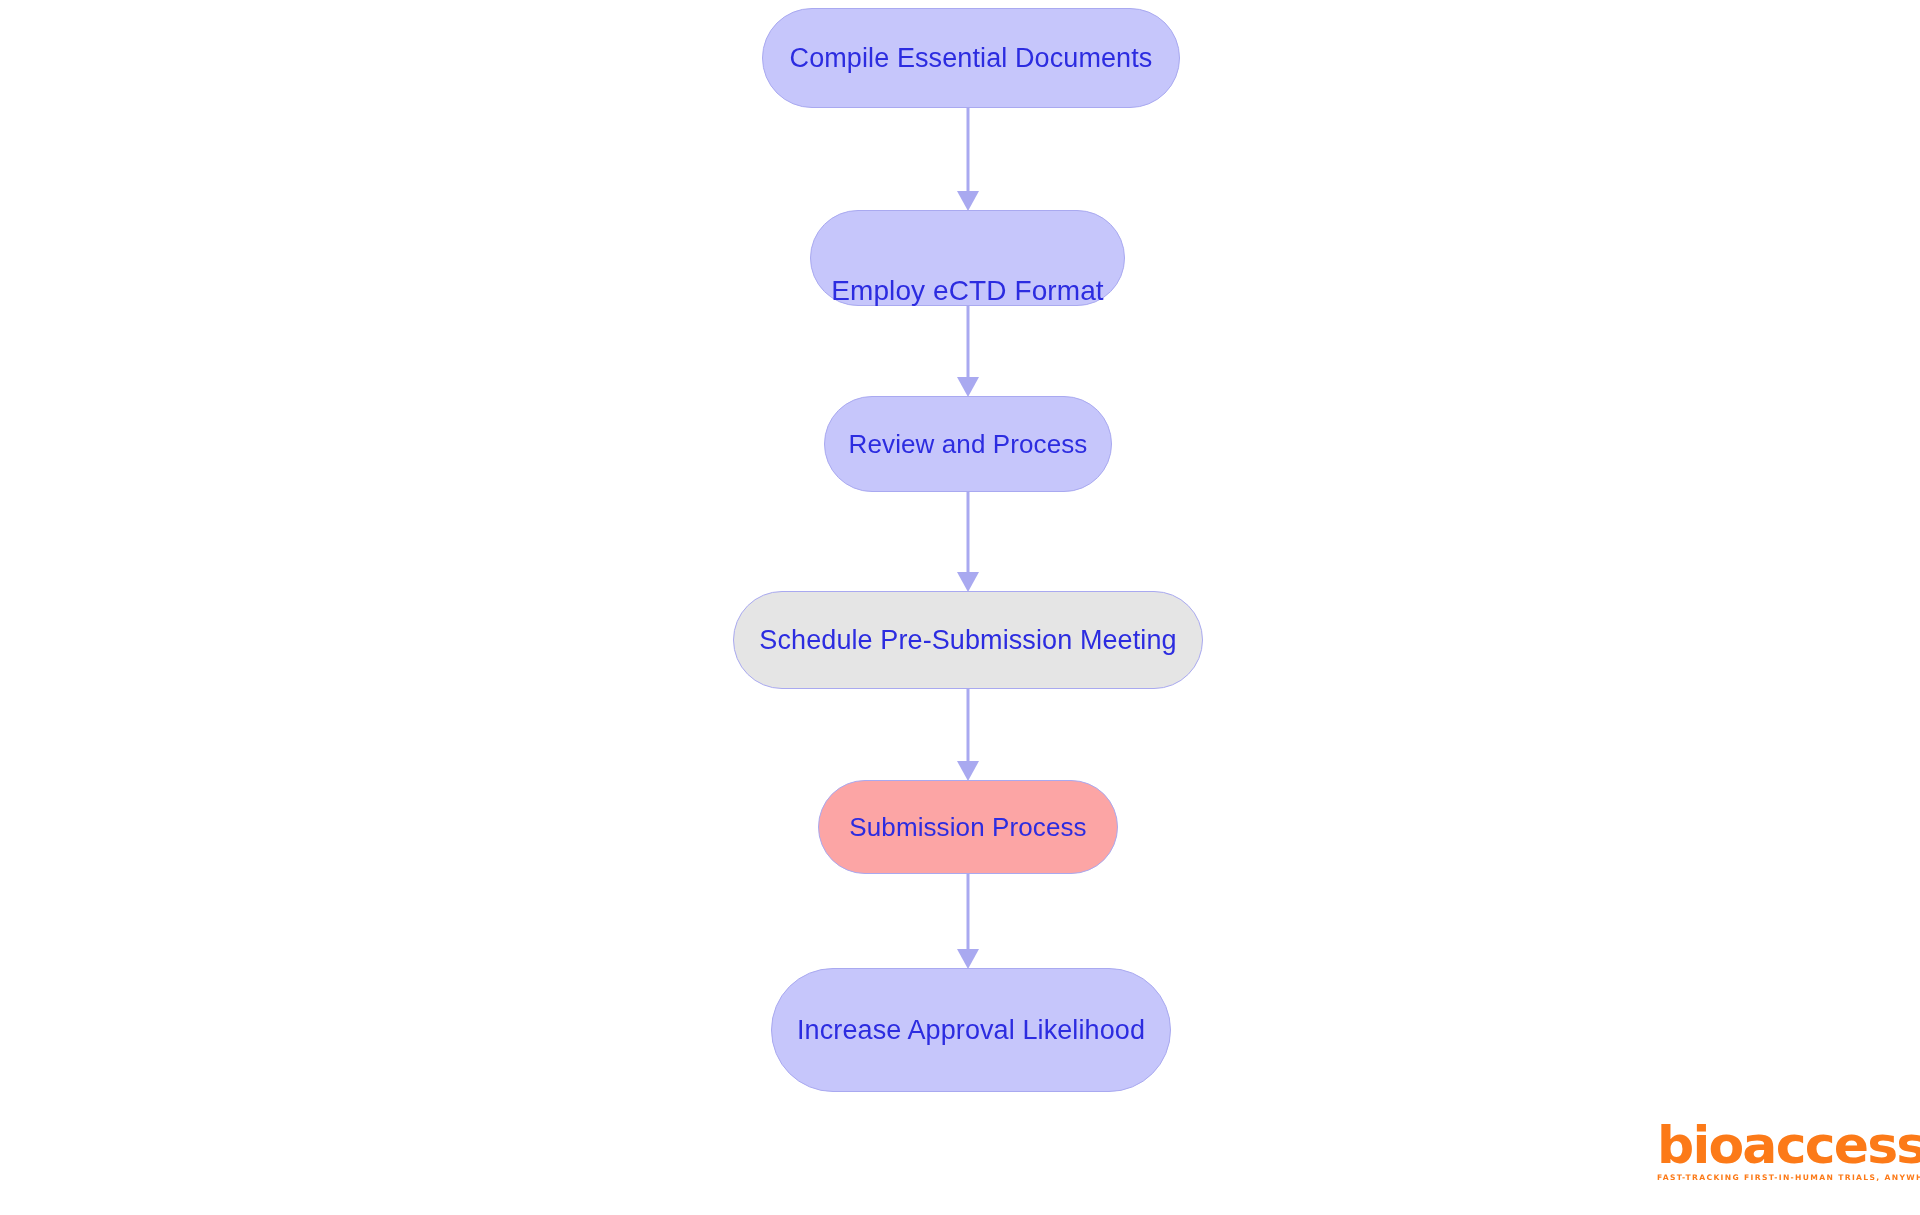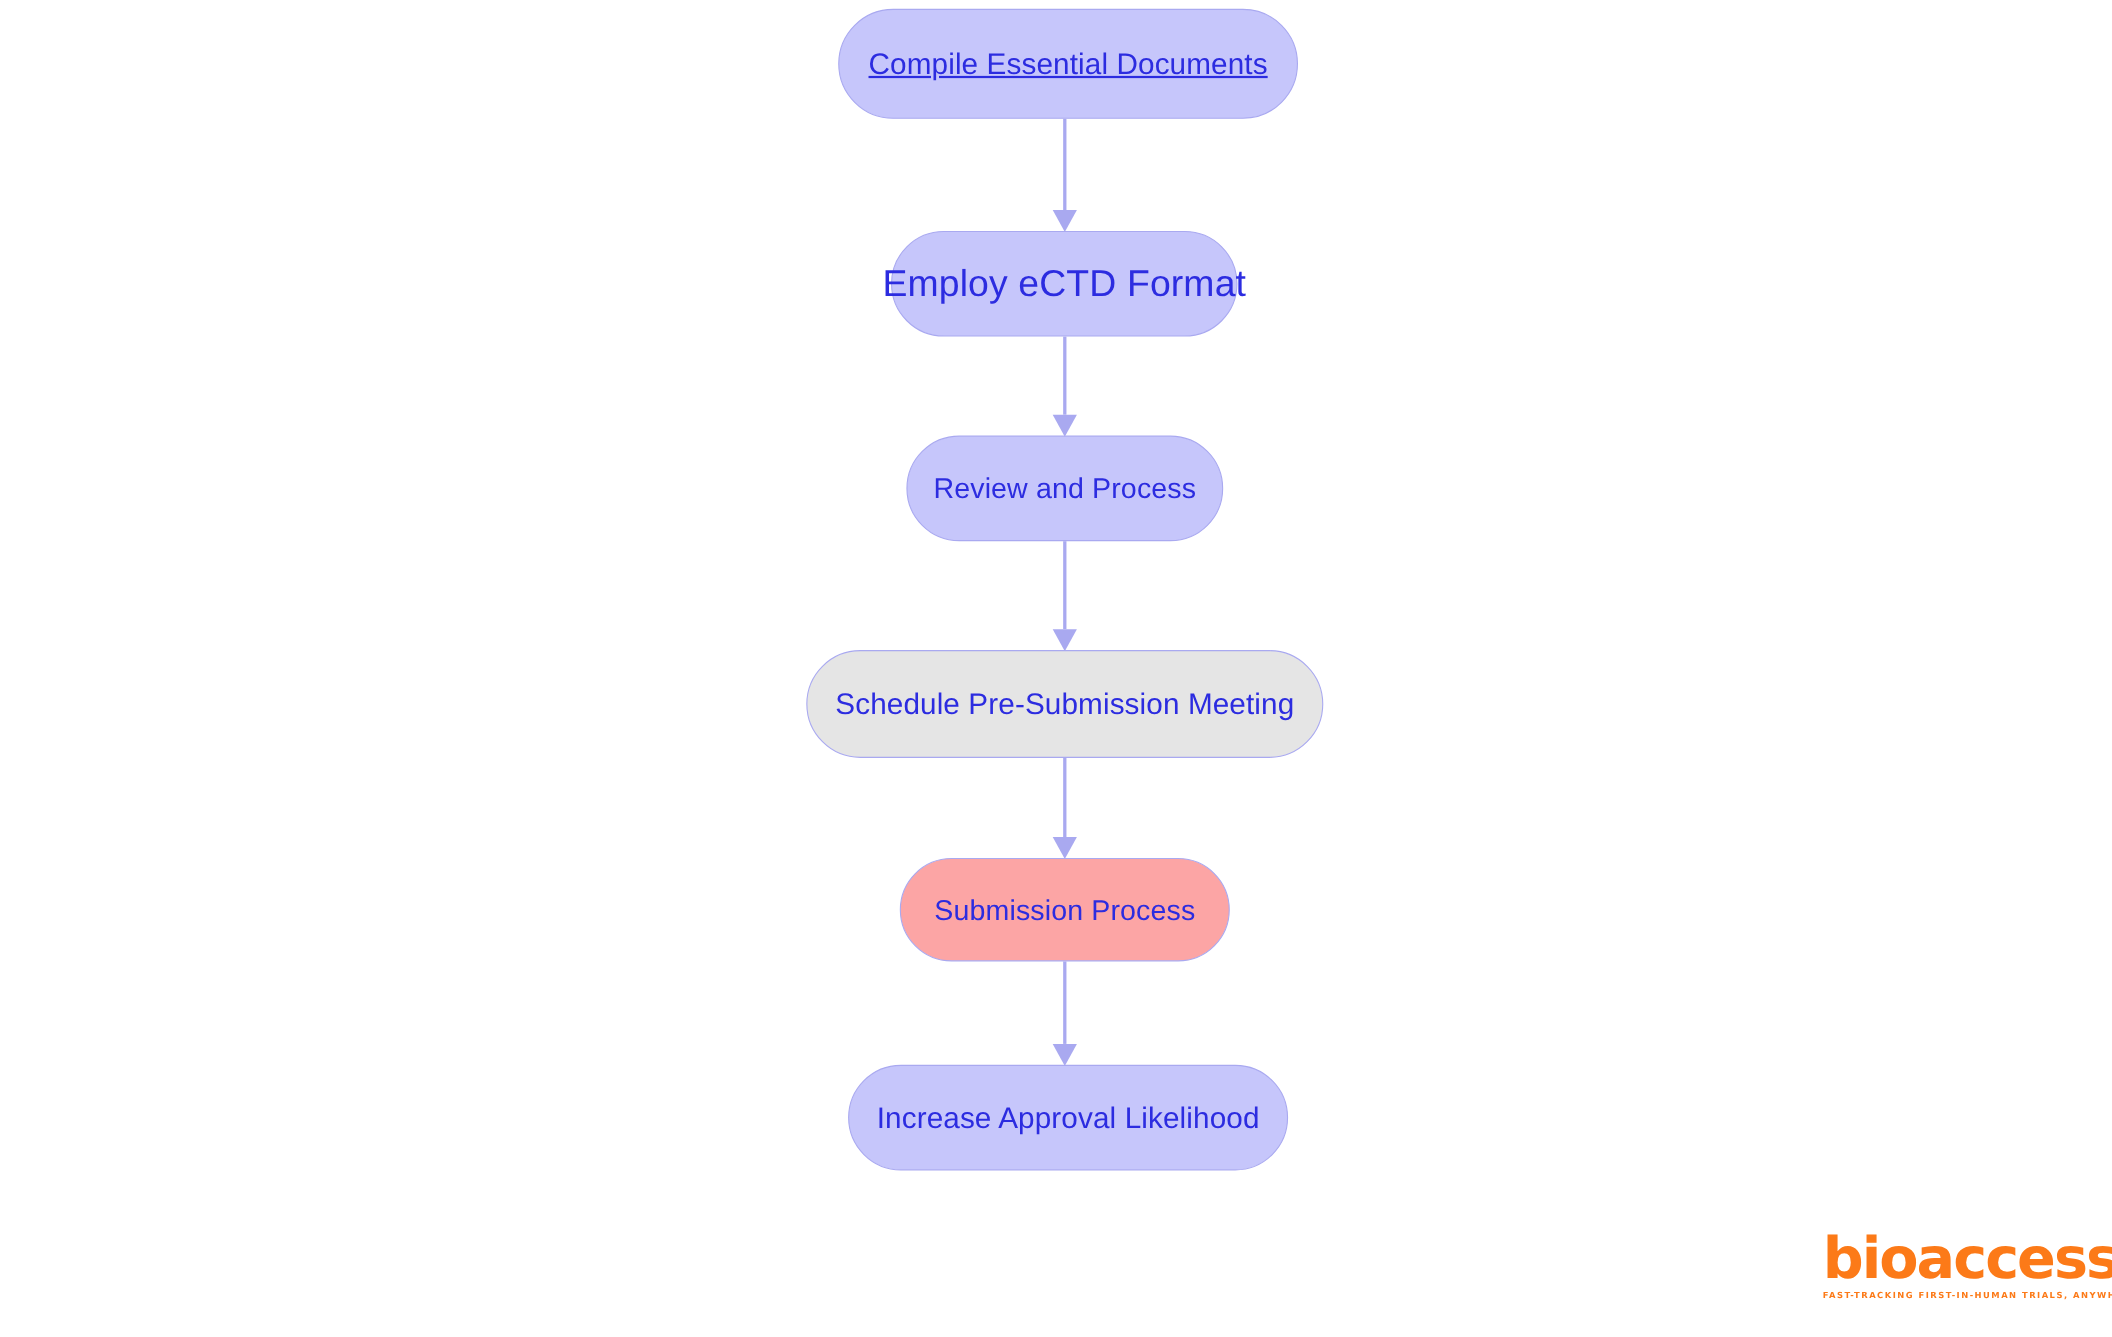--- a/index.html
+++ b/index.html
@@ -86,36 +86,36 @@
       <polygon points="957,191 979,191 968,211" fill="#a9a9f0"></polygon>
       <line x1="968" y1="306" x2="968" y2="377" stroke="#a9a9f0" stroke-width="3"></line>
       <polygon points="957,377 979,377 968,397" fill="#a9a9f0"></polygon>
       <line x1="968" y1="492" x2="968" y2="572" stroke="#a9a9f0" stroke-width="3"></line>
       <polygon points="957,572 979,572 968,592" fill="#a9a9f0"></polygon>
       <line x1="968" y1="689" x2="968" y2="761" stroke="#a9a9f0" stroke-width="3"></line>
       <polygon points="957,761 979,761 968,781" fill="#a9a9f0"></polygon>
       <line x1="968" y1="874" x2="968" y2="949" stroke="#a9a9f0" stroke-width="3"></line>
       <polygon points="957,949 979,949 968,969" fill="#a9a9f0"></polygon>
     </svg>
-    <div class="node" style="left: 762px; top: 8px; width: 418px; height: 100px; font-size: 27px; background: rgb(198, 198, 251); border-color: rgb(169, 169, 240); color: rgb(44, 44, 224); text-decoration: underline;">
+    <div class="node" style="left: 762px; top: 8px; width: 418px; height: 100px; font-size: 27px; background: rgb(198, 198, 251); border-color: rgb(169, 169, 240); color: rgb(44, 44, 224);">
       <span class="node-label">Compile Essential Documents</span>
     </div>
-    <div class="node" style="left: 810px; top: 210px; width: 315px; height: 96px; font-size: 34px; background: rgb(198, 198, 251); border-color: rgb(169, 169, 240); color: rgb(44, 44, 224);">
+    <div class="node" style="left: 810px; top: 210px; width: 315px; height: 96px; font-size: 28px; background: rgb(198, 198, 251); border-color: rgb(169, 169, 240); color: rgb(44, 44, 224); align-items: flex-end;">
       <span class="node-label">Employ eCTD Format</span>
     </div>
     <div class="node" style="left: 824px; top: 396px; width: 288px; height: 96px; font-size: 26px; background: rgb(198, 198, 251); border-color: rgb(169, 169, 240); color: rgb(44, 44, 224);">
       <span class="node-label">Review and Process</span>
     </div>
     <div class="node" style="left: 733px; top: 591px; width: 470px; height: 98px; font-size: 27px; background: #e5e5e5; border-color: rgb(169, 169, 240); color: rgb(44, 44, 224);">
       <span class="node-label">Schedule Pre-Submission Meeting</span>
     </div>
     <div class="node" style="left: 818px; top: 780px; width: 300px; height: 94px; font-size: 26px; background: #fca5a5; border-color: rgb(169, 169, 240); color: rgb(44, 44, 224);">
       <span class="node-label">Submission Process</span>
     </div>
-    <div class="node" style="left: 771px; top: 968px; width: 400px; height: 96px; font-size: 27px; background: rgb(198, 198, 251); border-color: rgb(169, 169, 240); color: rgb(44, 44, 224);">
+    <div class="node" style="left: 771px; top: 968px; width: 400px; height: 124px; font-size: 27px; background: rgb(198, 198, 251); border-color: rgb(169, 169, 240); color: rgb(44, 44, 224);">
       <span class="node-label">Increase Approval Likelihood</span>
     </div>
   </div>
 
 <div class="logo-wrap" style="left: 1657px; top: 1122px;">
   <div class="logo-mark">
     <span>bioaccess</span>
 
   </div>
   <div class="logo-tagline">FAST-TRACKING FIRST-IN-HUMAN TRIALS, ANYWHERE</div>

